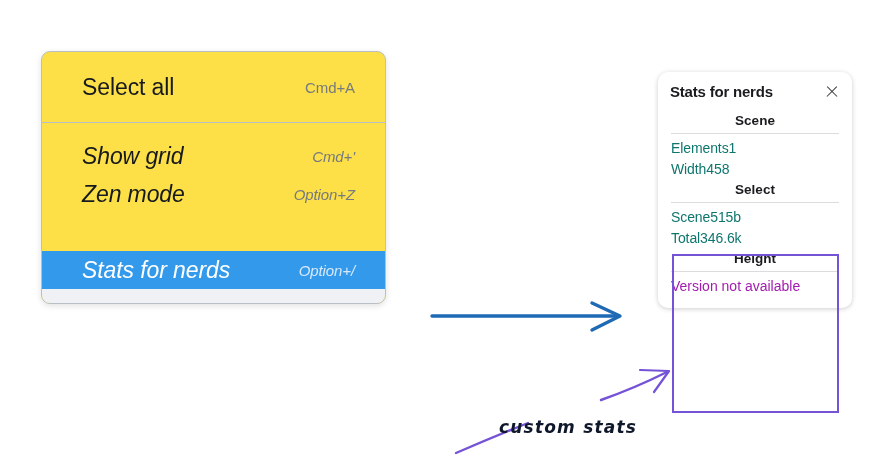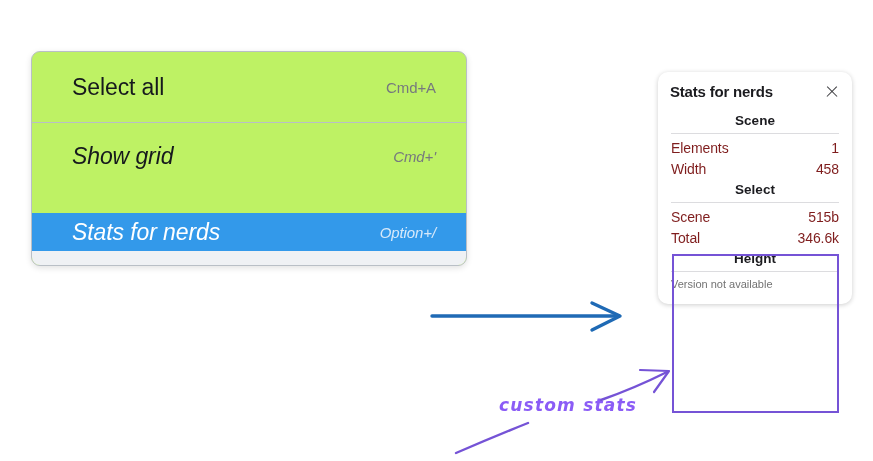--- a/index.html
+++ b/index.html
@@ -11,24 +11,24 @@
     height: 461px;
     background: #ffffff;
     font-family: "Liberation Sans", sans-serif;
     position: relative;
     overflow: hidden;
   }
 
   
   #context-menu {
     position: absolute;
-    left: 31px;
+    left: 41px;
     top: 51px;
-    width: 436px;
-    background: #bef264;
+    width: 345px;
+    background: #fde047;
     border: 1px solid #b9bfc6;
     border-radius: 9px;
     box-shadow: 0 2px 6px rgba(0,0,0,0.12);
     overflow: hidden;
     box-sizing: border-box;
   }
   .menu-group {
     padding: 8px 0 8px 0;
   }
   .menu-group.first {
@@ -121,31 +121,30 @@
     font-weight: bold;
     color: #1b1b1f;
     padding: 3px 0 5px 0;
   }
   .section-rule {
     border-top: 1px solid #dcdcdf;
     margin: 0 1px 3px 1px;
   }
   .stat-row {
     display: flex;
-    justify-content: space-between;
     align-items: baseline;
     font-size: 14px;
-    color: #7f1d1d;
+    color: #0f766e;
     padding: 2.5px 1px;
   }
   .stat-row .k { letter-spacing: -0.1px; }
   .stat-row .v { letter-spacing: -0.1px; }
   .stat-note {
-    font-size: 11px;
-    color: #737373;
+    font-size: 14px;
+    color: #a21caf;
     padding: 3px 1px 1px 1px;
   }
 
   
   #storage-highlight {
     position: absolute;
     left: 672px;
     top: 254px;
     width: 167px;
     height: 159px;
@@ -158,46 +157,50 @@
   #annotations {
     position: absolute;
     left: 0; top: 0;
     width: 873px;
     height: 461px;
     pointer-events: none;
   }
   .handwriting {
     position: absolute;
     left: 499px;
-    top: 395px;
+    top: 417px;
     font-family: "DejaVu Sans", sans-serif;
     font-size: 17px;
     font-style: italic;
     font-weight: bold;
     letter-spacing: 1.2px;
-    color: #8b5cf6;
+    color: #0f172a;
     white-space: nowrap;
   }
 </style>
 </head>
 <body>
 
 <div id="context-menu">
 
   <div class="menu-group first">
     <div class="menu-item">
       <span class="label">Select all</span>
       <span class="shortcut">Cmd+A</span>
     </div>
   </div>
 
   <div class="menu-group second">
     <div class="menu-item">
       <span class="label">Show grid</span>
       <span class="shortcut">Cmd+'</span>
+    </div>
+    <div class="menu-item">
+      <span class="label">Zen mode</span>
+      <span class="shortcut">Option+Z</span>
     </div>
     <div class="menu-item">
     </div>
     <div class="menu-item selected">
       <span class="label">Stats for nerds</span>
       <span class="shortcut">Option+/</span>
     </div>
   </div>
 
   <div class="menu-footer"></div>

